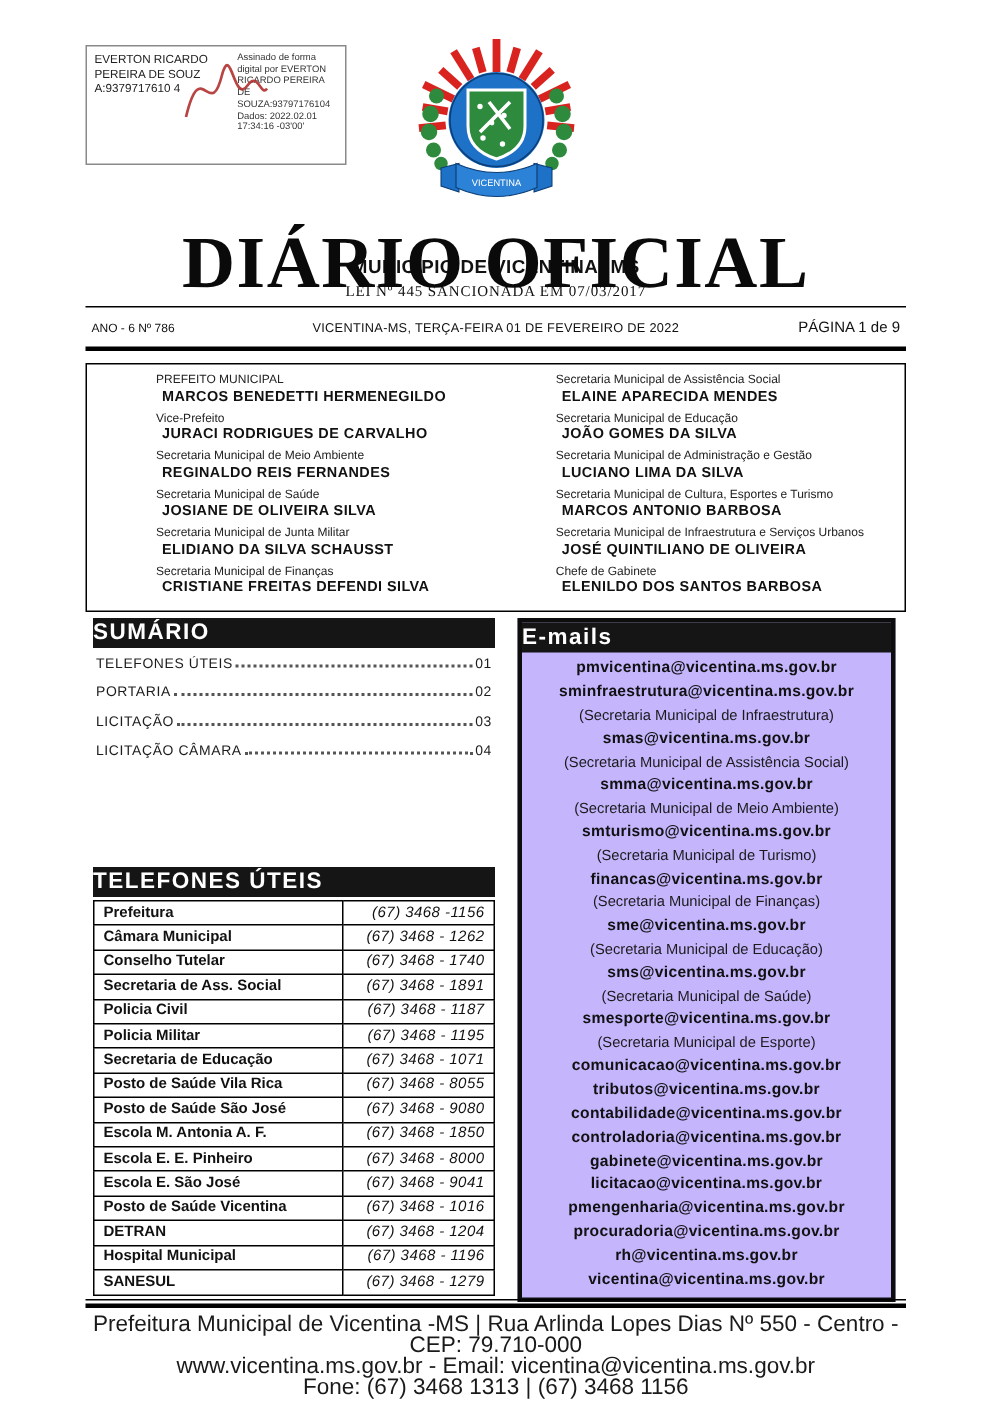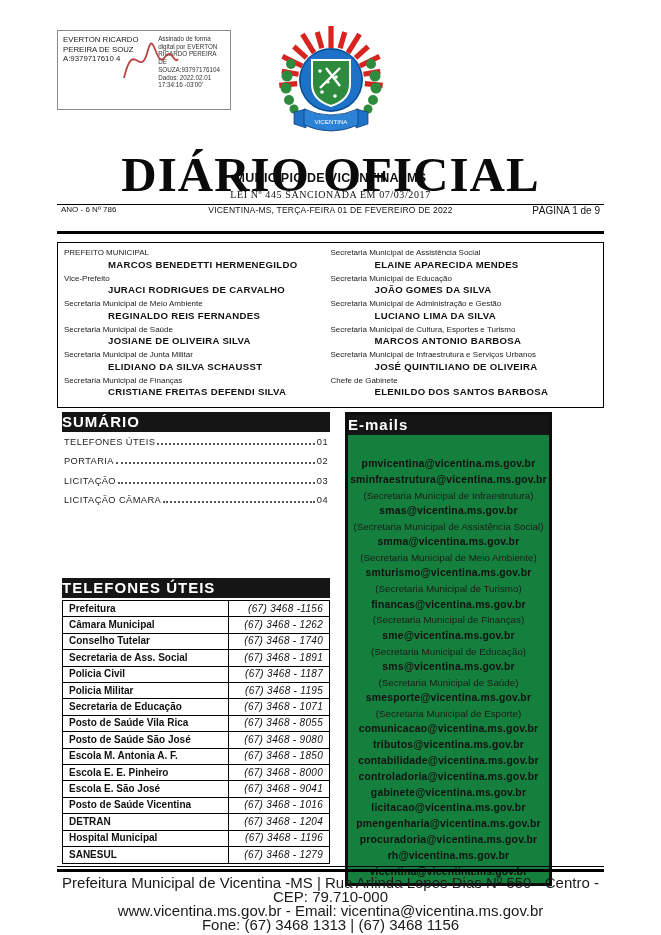--- a/index.html
+++ b/index.html
@@ -21,55 +21,55 @@
          font-family:"Liberation Serif",serif;font-weight:bold;font-size:49px;
          letter-spacing:1px;color:#0a0a0a;margin-top:36px;}
   .sub1{position:absolute;left:0;right:0;top:171px;text-align:center;
         font-size:12.5px;font-weight:bold;letter-spacing:0.3px;}
   .sub2{position:absolute;left:0;right:0;top:189px;text-align:center;
         font-family:"Liberation Serif",serif;font-size:10px;letter-spacing:0.6px;}
 
   
   .dateline{position:absolute;left:57px;right:57px;top:204px;height:26px;
             border-top:1px solid #000;border-bottom:3.5px solid #000;
-            display:flex;}
+            display:flex;align-items:center;}
   .dl-edition{width:24%;font-size:8px;padding-left:4px;}
   .dl-date{width:52%;text-align:center;font-size:8.5px;letter-spacing:0.2px;}
   .dl-page{width:24%;text-align:right;font-size:10px;padding-right:4px;}
 
   
   .officials{position:absolute;left:57px;top:242px;width:547px;height:166px;
              border:1.3px solid #000;box-sizing:border-box;display:flex;padding:5px 6px;}
   .off-col{width:50%;}
   .entry{margin-bottom:2.5px;}
-  .role{font-size:8px;line-height:10.5px;color:#222;}
+  .role{font-size:8px;line-height:10.5px;color:#222;margin-left:40px;}
   .name{font-size:9.6px;line-height:12.5px;font-weight:bold;margin-left:44px;letter-spacing:0.3px;}
 
   
   .bar{background:#151515;color:#fff;font-weight:bold;text-align:left;
        font-size:15px;line-height:20px;letter-spacing:1px;height:20px;}
 
   
   .sumario{position:absolute;left:62px;top:412px;width:268px;}
   .sum-item{display:flex;align-items:flex-end;font-size:9.3px;letter-spacing:0.4px;
             padding:5.2px 2px 4px 2px;color:#1c1c1c;}
   .leader{flex:1;border-bottom:2px dotted #555;margin:0 2px 2px 2px;}
 
   
   .phones{position:absolute;left:62px;top:578px;width:268px;}
   .phones table{width:100%;border-collapse:collapse;margin-top:2px;}
   .phones td{border:1.5px solid #000;padding:1.5px 6px;line-height:12.4px;}
   .ph-name{width:62%;font-weight:bold;font-size:10px;}
   .ph-num{font-style:italic;font-size:10px;text-align:right;letter-spacing:0.3px;}
 
   
-  .emails{position:absolute;left:345px;top:412px;width:207px;border:3px solid #0d0d0d;
-          box-sizing:border-box;background:#15803d;}
+  .emails{position:absolute;left:345px;top:412px;width:252px;border:3px solid #0d0d0d;
+          box-sizing:border-box;background:#c4b5fd;}
   .emails .bar{margin:0;}
-  .em-list{padding:21px 2px 4px 2px;text-align:center;}
+  .em-list{padding:3px 2px 4px 2px;text-align:center;}
   .em.email{font-size:10.4px;font-weight:bold;line-height:15.8px;letter-spacing:0.2px;}
   .em.note{font-size:9.8px;line-height:15.4px;color:#1a1a1a;}
 
   
   .footer{position:absolute;left:57px;right:57px;top:866px;}
   .footer-rule{height:2px;border-top:1.5px solid #000;border-bottom:3px solid #000;}
   .footer-lines{text-align:center;font-size:15px;line-height:14px;padding-top:4px;color:#1a1a1a;}
 </style>
 </head>
 <body>

